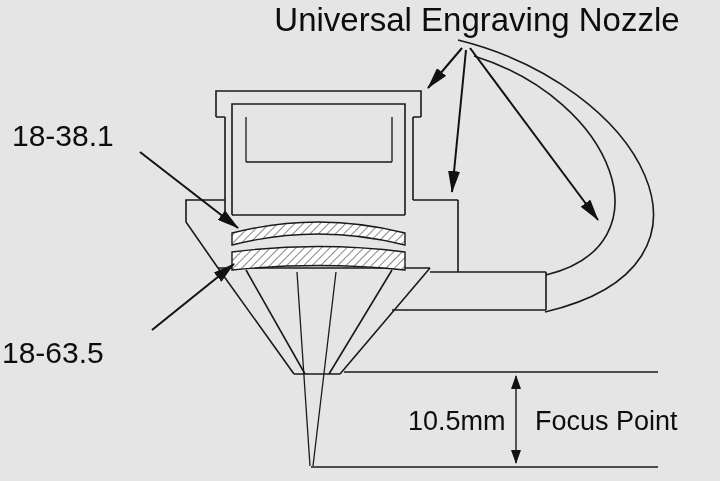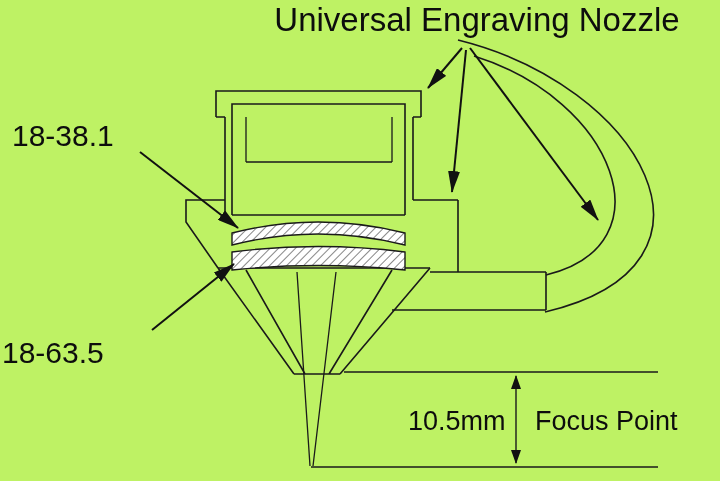--- a/index.html
+++ b/index.html
@@ -1,19 +1,19 @@
 <!DOCTYPE html>
 <html><head>
 <meta charset="utf-8">
 <style>
   html,body{margin:0;padding:0;background:#ffffff;}
   .canvas{
     position:relative;
     width:720px;height:481px;
-    background:#bef264;
+    background:#e5e5e5;
     overflow:hidden;
     font-family:"Liberation Sans", sans-serif;
   }
   svg{display:block;}
   .ln{stroke:#1a1a1a;stroke-width:1.6;fill:none;stroke-linecap:butt;stroke-linejoin:miter;}
   .thin{stroke:#1a1a1a;stroke-width:1.3;fill:none;}
   .arrowline{stroke:#111111;stroke-width:2;fill:none;}
   .dimline{stroke:#1a1a1a;stroke-width:1.4;fill:none;}
   .lens{stroke:#1a1a1a;stroke-width:1.4;}
   text{fill:#0d0d0d;font-family:"Liberation Sans", sans-serif;}

